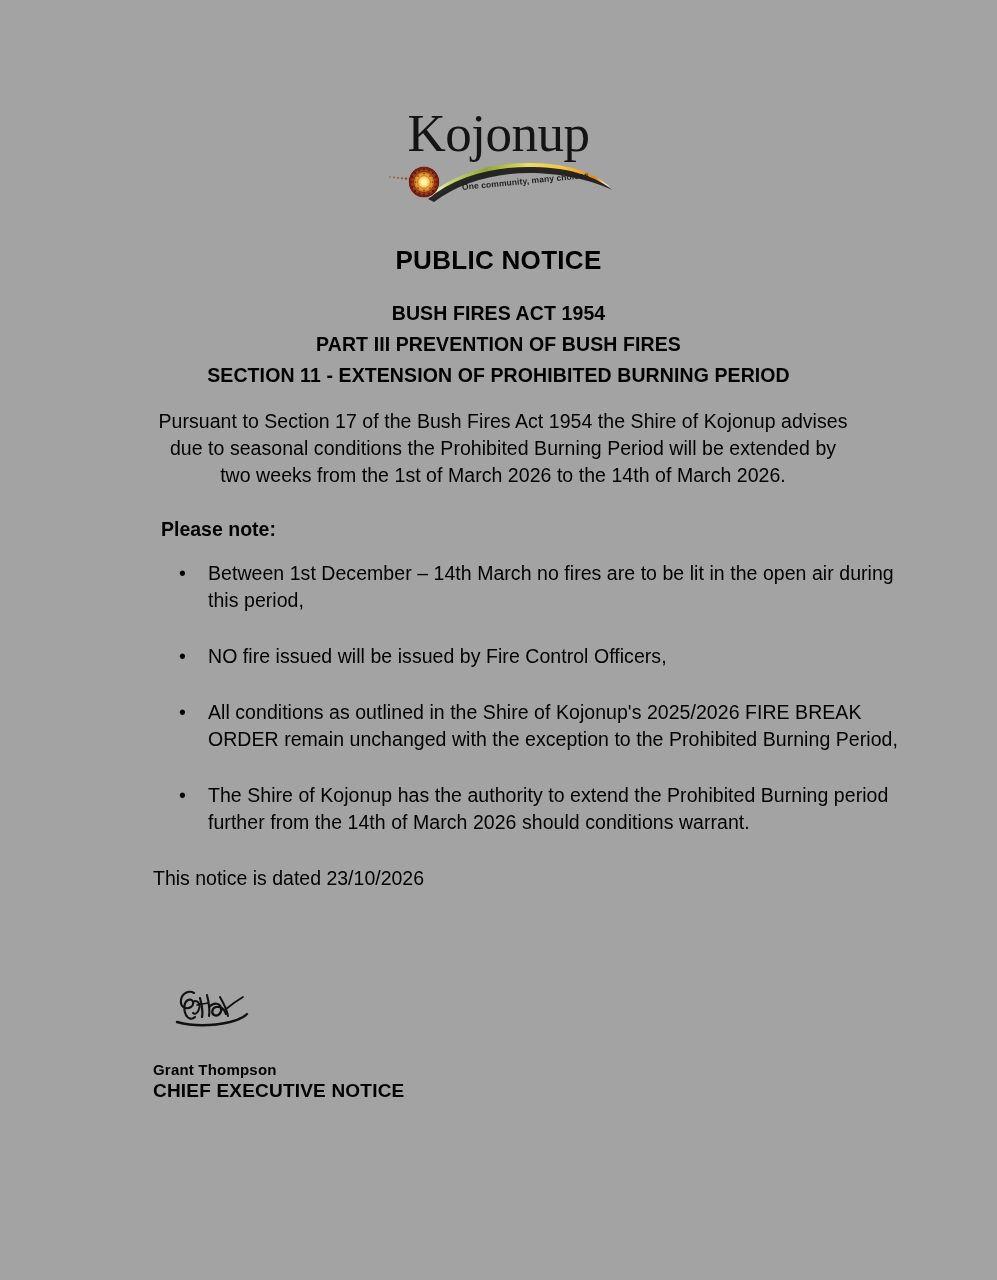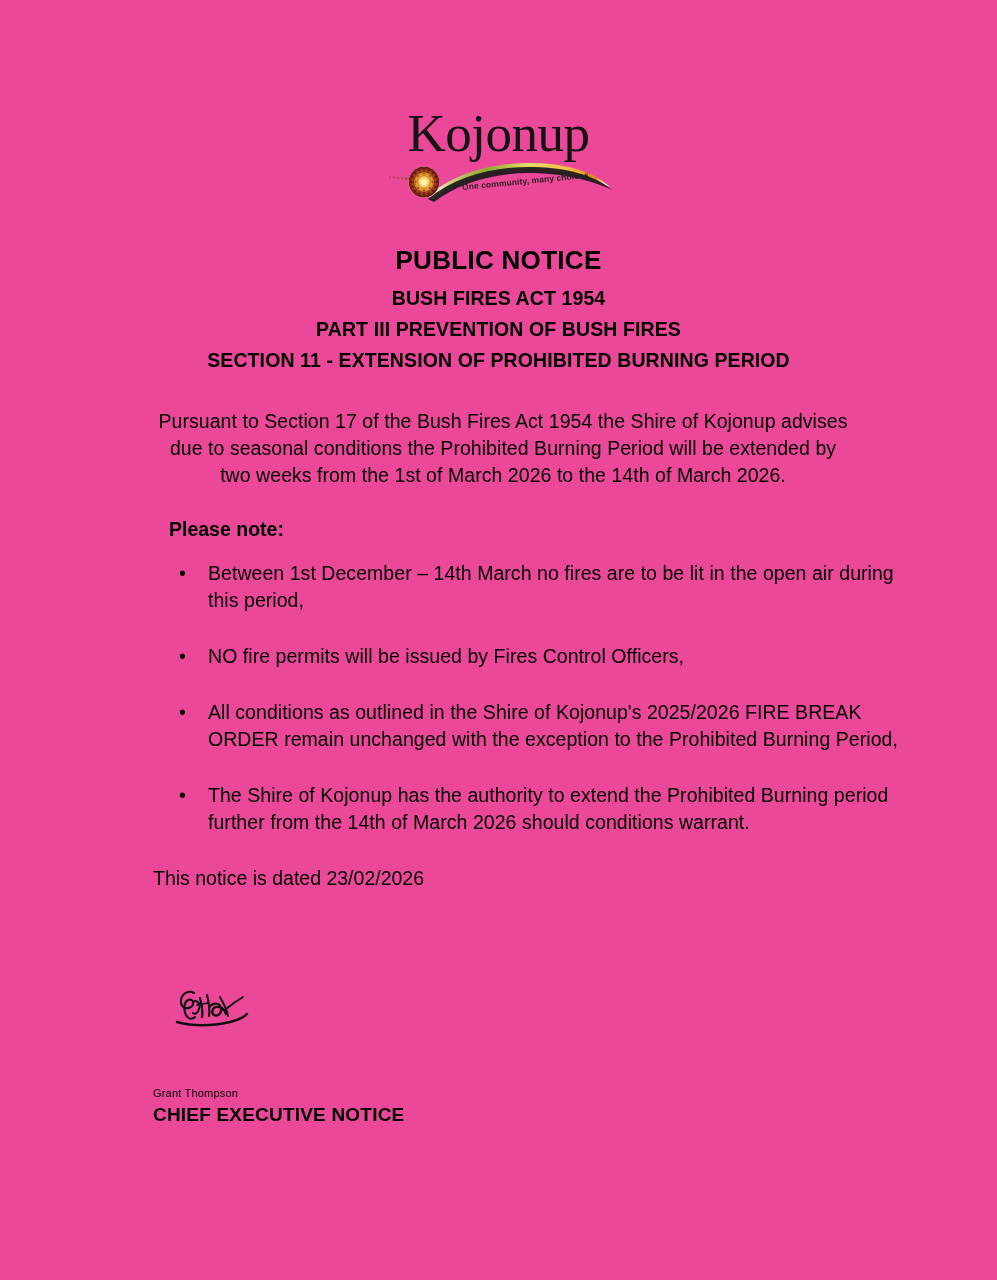--- a/index.html
+++ b/index.html
@@ -12,21 +12,21 @@
     height: 1280px;
     position: relative;
     font-family: "Liberation Sans", sans-serif;
     color: #000000;
     overflow: hidden;
   }
 
   .page {
     position: absolute;
     inset: 0;
-    background: #ec4899;
+    background: #a3a3a3;
   }
 
   
   .logo-block {
     position: absolute;
     left: 0;
     right: 0;
     top: 104px;
     height: 112px;
     display: flex;
@@ -77,21 +77,21 @@
     left: 0;
     right: 0;
     top: 244px;
     text-align: center;
   }
   .h-main {
     font-size: 26px;
     font-weight: bold;
     letter-spacing: 0.3px;
     line-height: 32px;
-    margin-bottom: 7px;
+    margin-bottom: 22px;
   }
   .h-sub {
     font-size: 19.5px;
     font-weight: bold;
     line-height: 31px;
     letter-spacing: 0.1px;
   }
 
   
   .body-area {
@@ -105,21 +105,21 @@
     line-height: 27px;
     letter-spacing: 0.05px;
     margin: 12px 0 27px 0;
     text-align: center;
   }
   .para.narrow { width: 676px; }
   .please-note {
     font-size: 19.5px;
     line-height: 27px;
     font-weight: bold;
-    margin: 0 0 17px 16px;
+    margin: 0 0 17px 8px;
   }
   ul.notes {
     list-style: none;
     margin: 0;
     padding: 0;
   }
   ul.notes li {
     position: relative;
     font-size: 19.5px;
     line-height: 27px;
@@ -148,24 +148,24 @@
     top: 985px;
     width: 420px;
   }
   .signature-img {
     width: 110px;
     height: 50px;
     display: block;
     margin-left: 15px;
   }
   .sign-name {
-    margin-top: 48px;
-    font-size: 11px;
+    margin-top: 24px;
+    font-size: 15px;
     line-height: 21px;
-    font-weight: normal;
+    font-weight: bold;
     letter-spacing: 0.2px;
   }
   .sign-title {
     font-size: 19px;
     line-height: 22px;
     font-weight: bold;
     letter-spacing: 0.2px;
   }
 </style>
 </head>
@@ -266,33 +266,33 @@
 
     <div class="please-note">Please note:</div>
 
     <ul class="notes">
       <li>
         <span class="bullet">•</span>
         <span>Between 1st December – 14th March no fires are to be lit in the open air during this period,</span>
       </li>
       <li>
         <span class="bullet">•</span>
-        <span>NO fire permits will be issued by Fires Control Officers,</span>
+        <span>NO fire issued will be issued by Fire Control Officers,</span>
       </li>
       <li>
         <span class="bullet">•</span>
         <span>All conditions as outlined in the Shire of Kojonup's 2025/2026 FIRE BREAK ORDER remain unchanged with the exception to the Prohibited Burning Period,</span>
       </li>
       <li>
         <span class="bullet">•</span>
         <span>The Shire of Kojonup has the authority to extend the Prohibited Burning period further from the 14th of March 2026 should conditions warrant.</span>
       </li>
     </ul>
 
-    <p class="dated">This notice is dated 23/02/2026</p>
+    <p class="dated">This notice is dated 23/10/2026</p>
   </div>
 
   <div class="sign-block">
     <svg class="signature-img" viewBox="0 0 110 50" xmlns="http://www.w3.org/2000/svg" aria-hidden="true">
       <g fill="none" stroke="#111111" stroke-linecap="round" stroke-linejoin="round">
         <path d="M26,8 C21,5 14,8 13,15 C12,22 18,25 23,22 C27,19 25,13 20,15
                  C16,17 15,24 18,30 C20,34 24,35 27,32" stroke-width="2.1"></path>
         <path d="M25,17 C29,14 33,19 31,24 C30,28 27,30 25,28" stroke-width="2"></path>
         <path d="M32,13 C34,20 35,27 34,32" stroke-width="2.2"></path>
         <path d="M29,20 L40,18" stroke-width="1.7"></path>

